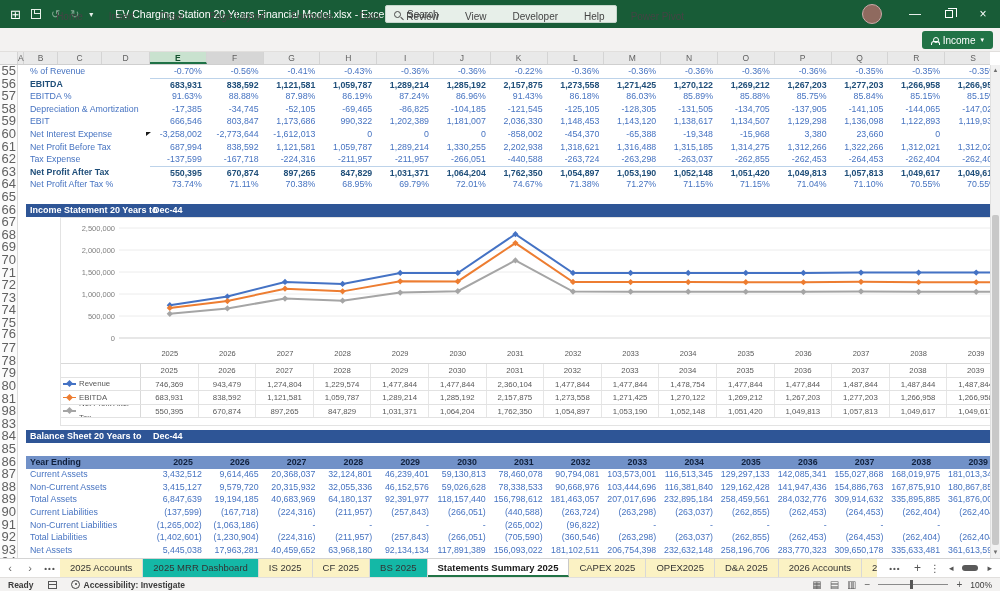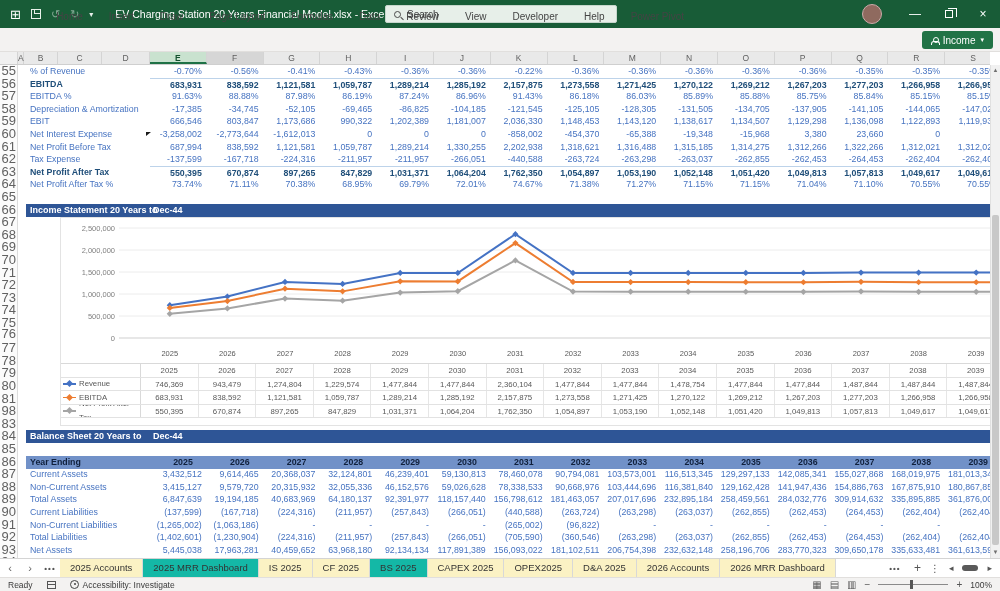--- a/index.html
+++ b/index.html
@@ -83,21 +83,21 @@
   .tabs{flex:1 1 auto;display:flex;overflow:hidden;white-space:nowrap;}
   .stab{flex:none;padding:0 10px;line-height:18px;border-right:1px solid #D8D8D8;background:#FBF2C4;}
   .stab.plain{background:#14b8a6;}
   .stab.active{background:#FFF;font-weight:bold;color:#1a1a1a;border-bottom:2px solid #217346;border-right:1px solid #C9C9C9;}
   .tctl{flex:none;display:flex;align-items:center;gap:9px;padding:0 8px;color:#555;}
   .pill{width:16px;height:6px;background:#5a5a5a;border-radius:3px;}
   .tsm{font-size:9px;color:#555;}
   
   .statusbar{position:absolute;left:0;top:577px;width:1000px;height:14px;background:#F3F2F1;border-top:1px solid #E1DFDD;
              display:flex;align-items:center;font-size:8.5px;color:#3b3b3b;}
-  .sb-left{display:flex;align-items:center;gap:14px;padding-left:8px;}
+  .sb-left{display:flex;align-items:center;gap:14px;padding-left:8px;font-weight:bold;}
   .sb-right{margin-left:auto;display:flex;align-items:center;gap:8px;padding-right:8px;}
   .viewic{font-size:10px;color:#555;line-height:1;}
   .zslider{position:relative;width:70px;height:1.5px;background:#8A8A8A;}
   .zslider b{position:absolute;left:32px;top:-4px;width:2.5px;height:9px;background:#555;}
   .zsym{font-size:10px;color:#555;line-height:1;}
   .acic{width:9px;height:9px;border:1px solid #444;border-radius:50%;display:inline-block;position:relative;}
   .acic::after{content:"";position:absolute;left:3px;top:1.5px;width:2px;height:2px;border-radius:50%;background:#444;}
   .macic{width:9px;height:8px;border:1px solid #555;display:inline-block;position:relative;}
   .macic::after{content:"";position:absolute;left:0;top:2px;width:7px;height:1px;background:#555;}
 </style>
@@ -744,20 +744,21 @@
   <div class="tabbar">
     <span class="tnav">‹</span>
     <span class="tnav">›</span>
     <span class="tdots">•••</span>
     <span class="tabs" id="sheetTabs">
         <span class="stab">2025 Accounts</span>
         <span class="stab plain">2025 MRR Dashboard</span>
         <span class="stab">IS 2025</span>
         <span class="stab">CF 2025</span>
         <span class="stab plain">BS 2025</span>
+        <span class="stab active">Statements Summary 2025</span>
         <span class="stab">CAPEX 2025</span>
         <span class="stab">OPEX2025</span>
         <span class="stab">D&amp;A 2025</span>
         <span class="stab">2026 Accounts</span>
         <span class="stab">2026 MRR Dashboard</span>
       </span>
     <span class="tctl">
       <span class="tdots">•••</span>
       <span style="font-size:12px">+</span>
       <span style="font-size:10px">⋮</span>

